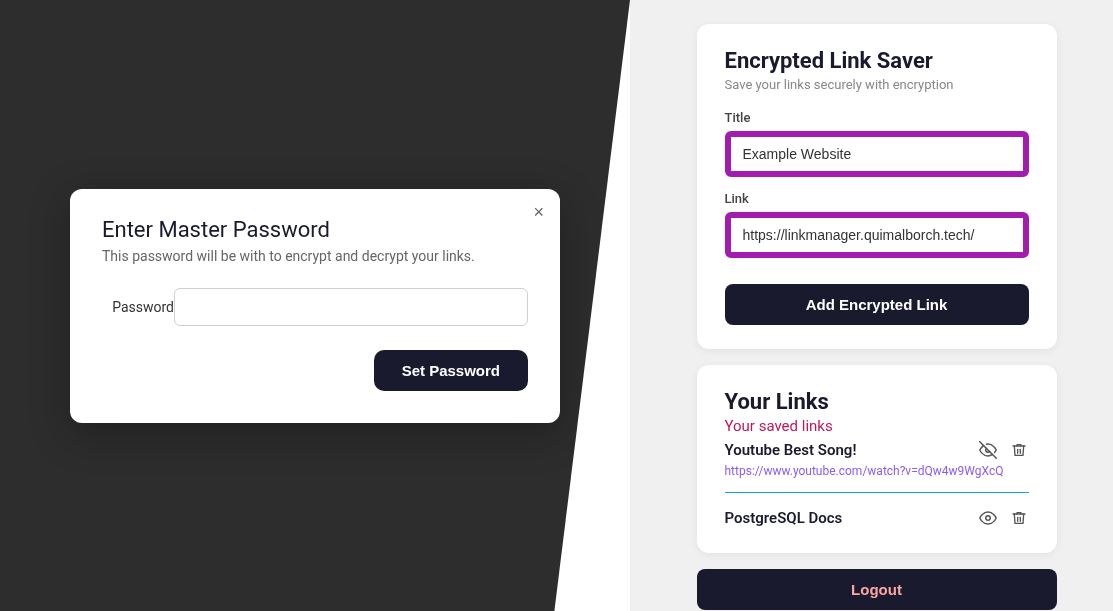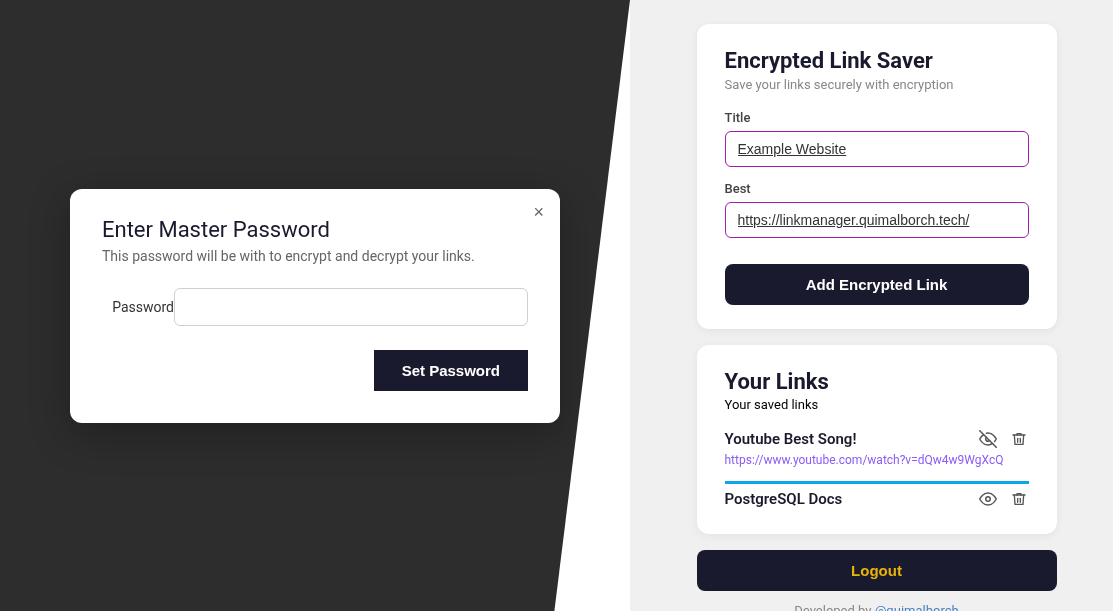--- a/index.html
+++ b/index.html
@@ -82,21 +82,21 @@
 
     .modal-actions {
       display: flex;
       justify-content: flex-end;
     }
 
     .btn-dark {
       background: #1a1a2e;
       color: #fff;
       border: none;
-      border-radius: 0;
+      border-radius: 10px;
       padding: 12px 28px;
       font-size: 15px;
       font-weight: 600;
       cursor: pointer;
     }
 
     
     .right-panel {
       flex: 1;
       background: #f0f0f0;
@@ -132,28 +132,27 @@
 
     .field-label {
       font-size: 13px;
       color: #444;
       margin-bottom: 6px;
       font-weight: 500;
     }
 
     .field-input {
       width: 100%;
-      border: 1px solid #a21caf;
+      border: 6px solid #a21caf;
       border-radius: 6px;
       padding: 9px 12px;
       font-size: 14px;
       color: #333;
       outline: none;
       margin-bottom: 14px;
-      text-decoration: underline;
     }
 
     .btn-add {
       width: 100%;
       background: #1a1a2e;
       color: #fff;
       border: none;
       border-radius: 8px;
       padding: 12px;
       font-size: 15px;
@@ -164,29 +163,29 @@
 
     
     .links-card-title {
       font-size: 22px;
       font-weight: 700;
       color: #1a1a2e;
       margin-bottom: 3px;
     }
 
     .links-card-subtitle {
-      font-size: 13px;
-      color: #000000;
-      margin-bottom: 16px;
+      font-size: 15px;
+      color: #be185d;
+      margin-bottom: 4px;
     }
 
     .link-item {
-      margin-bottom: 4px;
+      margin-bottom: 14px;
       padding-bottom: 14px;
-      border-bottom: 3px solid #0ea5e9;
+      border-bottom: 1px solid #0ea5e9;
     }
 
     .link-item:last-child {
       border-bottom: none;
       margin-bottom: 0;
       padding-bottom: 0;
     }
 
     .link-item-header {
       display: flex;
@@ -221,21 +220,21 @@
       font-size: 16px;
       padding: 2px;
       display: flex;
       align-items: center;
     }
 
     .btn-logout {
       width: 100%;
       max-width: 360px;
       background: #1a1a2e;
-      color: #eab308;
+      color: #fca5a5;
       border: none;
       border-radius: 8px;
       padding: 12px;
       font-size: 15px;
       font-weight: 600;
       cursor: pointer;
       margin-bottom: 12px;
     }
 
     .footer-text {
@@ -282,21 +281,21 @@
   </div>
 </div>
 
 <div class="right-panel">
 
   <div class="card">
     <div class="card-title">Encrypted Link Saver</div>
     <div class="card-subtitle">Save your links securely with encryption</div>
     <div class="field-label">Title</div>
     <input class="field-input" type="text" value="Example Website" style="">
-    <div class="field-label">Best</div>
+    <div class="field-label">Link</div>
     <input class="field-input" type="text" value="https://linkmanager.quimalborch.tech/" style="">
     <button class="btn-add">Add Encrypted Link</button>
   </div>
 
   <div class="card">
     <div class="links-card-title">Your Links</div>
     <div class="links-card-subtitle">Your saved links</div>
 
     <div class="link-item">
       <div class="link-item-header">

